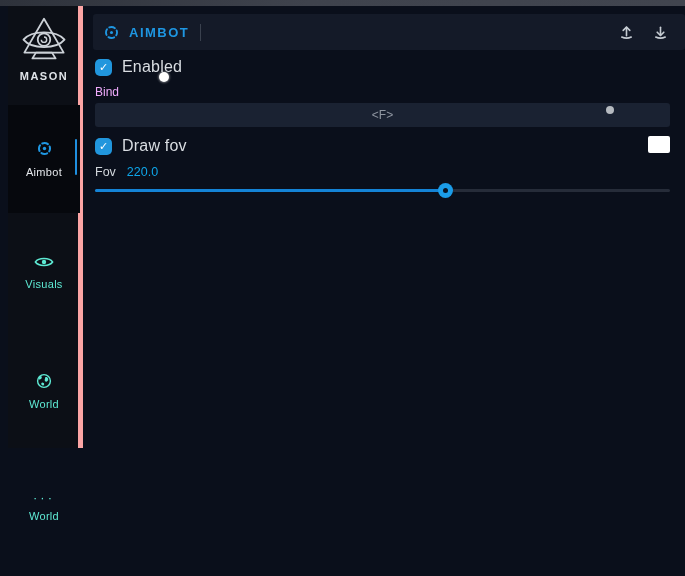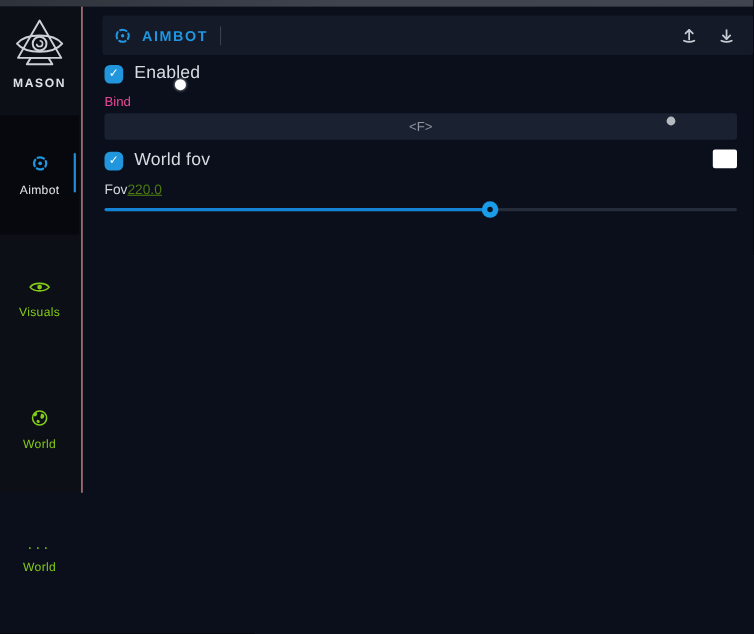--- a/index.html
+++ b/index.html
@@ -6,30 +6,30 @@
   html,body { background:#05070c; }
   body { font-family:"Liberation Sans","DejaVu Sans",sans-serif; }
   .stage{ position:relative; width:685px; height:576px; overflow:hidden;
           background:#0a0f1b; }
 
   
   .topbar{ position:absolute; left:0; top:0; width:685px; height:6px;
            background:linear-gradient(90deg,#2e323b,#3f434d 45%,#41454f); }
 
   
-  .sidebar{ position:absolute; left:0; top:6px; width:75px; height:442px;
-            background:#0c0f16; border-right:1px solid #fca5a5; }
+  .sidebar{ position:absolute; left:8px; top:6px; width:75px; height:442px;
+            background:#0c0f16; border-right:5px solid #fca5a5; }
   .logo{ position:absolute; left:0; top:10px; width:72px; text-align:center; }
   .logo svg{ display:block; margin:0 auto; }
   .logo-text{ display:block; margin-top:4px; font-size:11px; font-weight:bold;
               letter-spacing:1.5px; color:#dfe3e8; }
 
   .nav-item{ position:absolute; left:0; width:72px; display:flex;
              flex-direction:column; align-items:center; justify-content:center;
-             gap:5px; cursor:pointer; color:#84cc16; }
+             gap:5px; cursor:pointer; color:#5eead4; }
   .nav-item .nav-label{ font-size:11px; letter-spacing:.3px; }
   .nav-item.active{ background:#06080d; color:#1f97e2; }
   .nav-item.active .nav-label{ color:#e4e7eb; }
   .nav-item.active::after{ content:""; position:absolute; right:3px; top:34px;
            width:2.5px; height:36px; background:#1f8fe0; border-radius:2px; }
   .nav-aimbot{ top:99px; height:108px; }
   .nav-visuals{ top:238px; height:56px; }
   .nav-world{ top:357px; height:56px; }
   .nav-misc{ top:473px; height:56px; }
   .ellipsis-glyph{ font-size:13px; letter-spacing:3px; line-height:10px;
@@ -53,32 +53,32 @@
   .row-enabled{ left:95px; top:58px; }
   .row-drawfov{ left:95px; top:137px; }
   .checkbox{ width:17px; height:17px; border-radius:5px; background:#1b2334;
              display:flex; align-items:center; justify-content:center;
              cursor:pointer; }
   .checkbox.checked{ background:#2196dd; }
   .checkbox .check{ color:#fff; font-size:11px; line-height:1; }
   .check-label{ font-size:16px; color:#d9dde2; letter-spacing:.2px; }
 
   .bind-label{ position:absolute; left:95px; top:85px; font-size:12px;
-               color:#ec4899; }
+               color:#f0abfc; }
   .bind-input{ position:absolute; left:95px; top:103px; width:575px;
                height:24px; background:#1a2232; border-radius:3px;
                display:flex; align-items:center; justify-content:center;
                font-size:12px; color:#8f96a1; cursor:pointer; }
 
   .swatch{ position:absolute; left:648px; top:136px; width:22px; height:17px;
            border-radius:2px; cursor:pointer; }
 
   .fov-label{ position:absolute; left:95px; top:165px; font-size:12.5px;
               color:#d3d8dd; }
-  .fov-label .fov-value{ color:#4d7c0f; margin-left:0;text-decoration:underline; }
+  .fov-label .fov-value{ color:#0ea5e9; margin-left:11px; }
 
   .slider{ position:absolute; left:95px; top:183px; width:575px; height:15px;
            cursor:pointer; }
   .slider .track{ position:absolute; left:0; top:6px; width:100%; height:3px;
                   background:#262c39; border-radius:2px; }
   .slider .fill{ position:absolute; left:0; top:6px; height:3px;
                  background:#1483d6; border-radius:2px; }
   .slider .thumb{ position:absolute; top:0; width:15px; height:15px;
                   margin-left:-7.5px; border-radius:50%; background:#1b9ce8;
                   display:flex; align-items:center; justify-content:center; }
@@ -184,21 +184,21 @@
     <span class="check-label">Enabled</span>
   </div>
 
   <span class="bind-label">Bind</span>
   <div class="bind-input">&lt;F&gt;</div>
 
   <div class="check-row row-drawfov">
     <span class="checkbox checked">
       <span class="check">✓</span>
     </span>
-    <span class="check-label">World fov</span>
+    <span class="check-label">Draw fov</span>
   </div>
   <span class="swatch" style="background: rgb(255, 255, 255);"></span>
 
   <div class="fov-label">
     <span>Fov</span><span class="fov-value">220.0</span>
   </div>
 
   <div class="slider">
     <span class="track"></span>
     <span class="fill" style="width: 60.9%;"></span>

